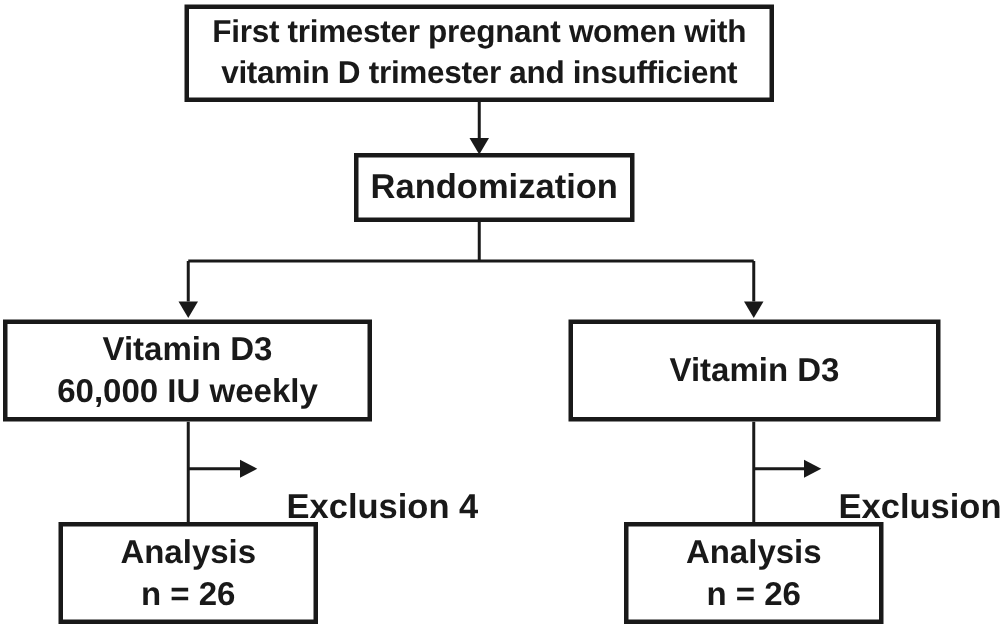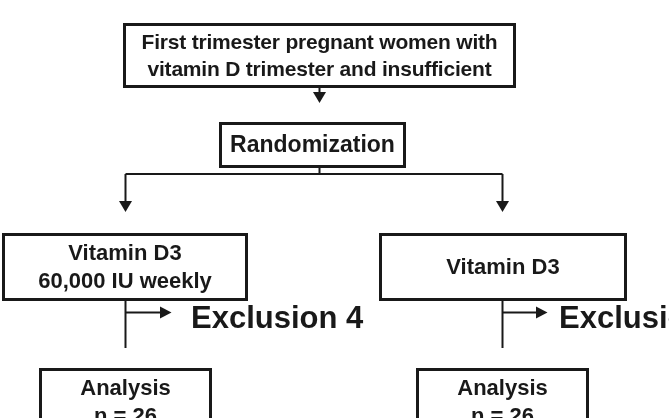--- a/index.html
+++ b/index.html
@@ -28,56 +28,56 @@
     box-sizing: border-box;
     border: 3px solid #191919;
     background: #ffffff;
     display: flex;
     flex-direction: column;
     align-items: center;
     justify-content: center;
     text-align: center;
     font-weight: 700;
     line-height: 1.28;
-    margin-top: 20px;
   }
   .box span {
     white-space: nowrap;
     display: block;
   }
   .box-population {
     left: 123px; top: 3px; width: 393px; height: 65px;
     font-size: 21px; letter-spacing: -0.2px;
   }
   .box-randomization {
-    left: 219px; top: 102px; width: 187px; height: 46px;
+    left: 236px; top: 102px; width: 187px; height: 46px;
     font-size: 23px;
   }
   .box-arm-weekly {
     left: 2px; top: 213px; width: 246px; height: 68px;
     font-size: 22px;
   }
   .box-arm-daily {
     left: 379px; top: 213px; width: 248px; height: 68px;
     font-size: 22px;
   }
   .box-analysis-weekly {
     left: 39px; top: 348px; width: 173px; height: 68px;
     font-size: 22px;
   }
   .box-analysis-daily {
     left: 416px; top: 348px; width: 173px; height: 68px;
     font-size: 22px;
   }
   .exclusion-label {
     position: absolute;
-    font-size: 31px;
+    font-size: 23px;
     font-weight: 700;
     white-space: nowrap;
     line-height: 1;
+    margin-top: 24px;
   }
   .exclusion-label-weekly { left: 191px; top: 302px; }
   .exclusion-label-daily  { left: 559px; top: 302px; }
 </style>
 </head>
 <body>
 
 <div class="figure">
 
   <svg class="connectors" viewBox="0 0 669 418" xmlns="http://www.w3.org/2000/svg">

